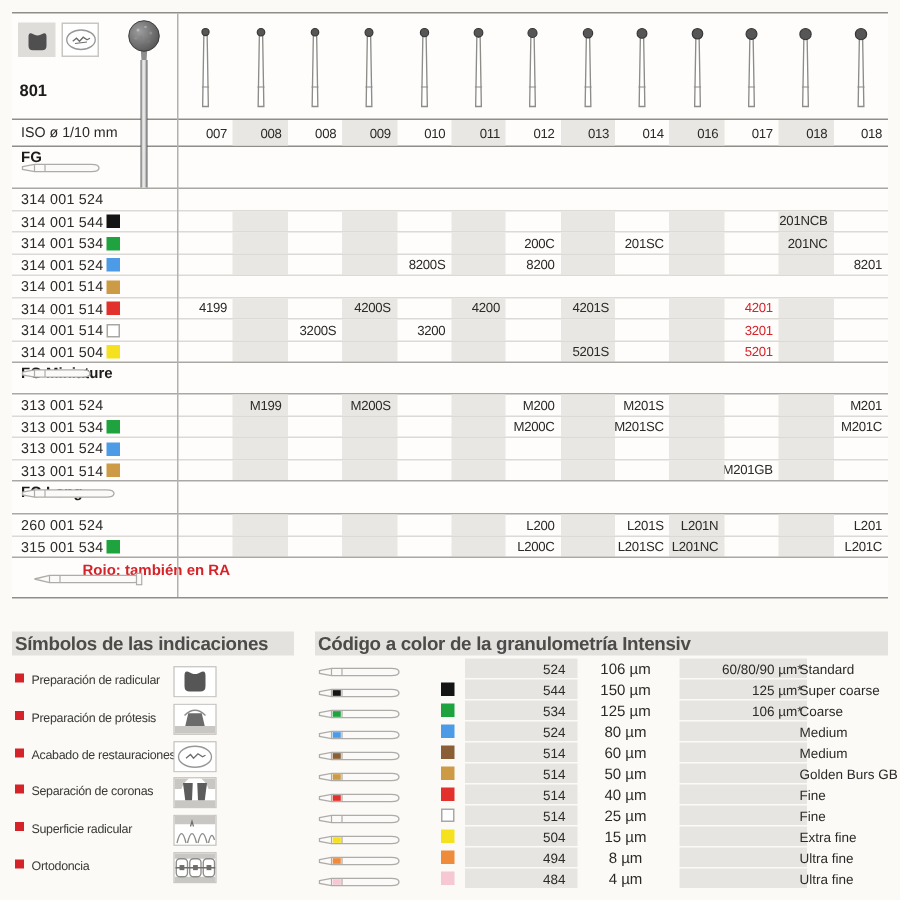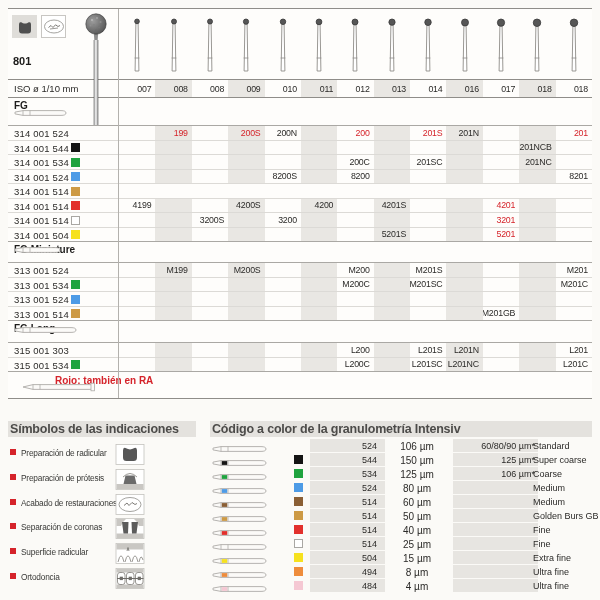--- a/index.html
+++ b/index.html
@@ -227,35 +227,20 @@
       <div class="sec-head" style="height: 27px;">
         <div class="sec-label">FG</div>
         <span class="sec-icon"><svg width="54" height="10">
             <path d="M1,4.1 L9,2.6 L47,2.6 Q52,2.6 52,5 Q52,7.4 47,7.4 L9,7.4 L1,5.9 Z" fill="#fbfaf8" stroke="#aeaca8" stroke-width="0.9"></path>
             <line x1="9" y1="2.6" x2="9" y2="7.4" stroke="#aeaca8" stroke-width="0.8"></line>
             <line x1="16" y1="2.6" x2="16" y2="7.4" stroke="#aeaca8" stroke-width="0.8"></line>
           </svg></span>
       </div>
       <div class="drow first">
         <div class="code">314 001 524</div>
-        <div class="row-grid">
-          <div class="cell"></div>
-          <div class="cell sh red">199</div>
-          <div class="cell"></div>
-          <div class="cell sh red">200S</div>
-          <div class="cell">200N</div>
-          <div class="cell sh"></div>
-          <div class="cell red">200</div>
-          <div class="cell sh"></div>
-          <div class="cell red">201S</div>
-          <div class="cell sh">201N</div>
-          <div class="cell"></div>
-          <div class="cell sh"></div>
-          <div class="cell red">201</div>
-        </div>
       </div>
       <div class="drow">
         <div class="code">314 001 544</div>
         <span class="sq" style="background: rgb(20, 20, 20);"></span>
         <div class="row-grid">
           <div class="cell"></div>
           <div class="cell sh"></div>
           <div class="cell"></div>
           <div class="cell sh"></div>
           <div class="cell"></div>
@@ -453,21 +438,21 @@
       </div>
       <div class="sec-head bt" style="height: 22px;">
         <div class="sec-label">FG Long</div>
         <span class="sec-icon"><svg width="64" height="10">
             <path d="M1,4.1 L9,2.6 L57,2.6 Q62,2.6 62,5 Q62,7.4 57,7.4 L9,7.4 L1,5.9 Z" fill="#fbfaf8" stroke="#aeaca8" stroke-width="0.9"></path>
             <line x1="9" y1="2.6" x2="9" y2="7.4" stroke="#aeaca8" stroke-width="0.8"></line>
             <line x1="16" y1="2.6" x2="16" y2="7.4" stroke="#aeaca8" stroke-width="0.8"></line>
           </svg></span>
       </div>
       <div class="drow first">
-        <div class="code">315 001 303</div>
+        <div class="code">260 001 524</div>
         <div class="row-grid">
           <div class="cell"></div>
           <div class="cell sh"></div>
           <div class="cell"></div>
           <div class="cell sh"></div>
           <div class="cell"></div>
           <div class="cell sh"></div>
           <div class="cell">L200</div>
           <div class="cell sh"></div>
           <div class="cell">L201S</div>

